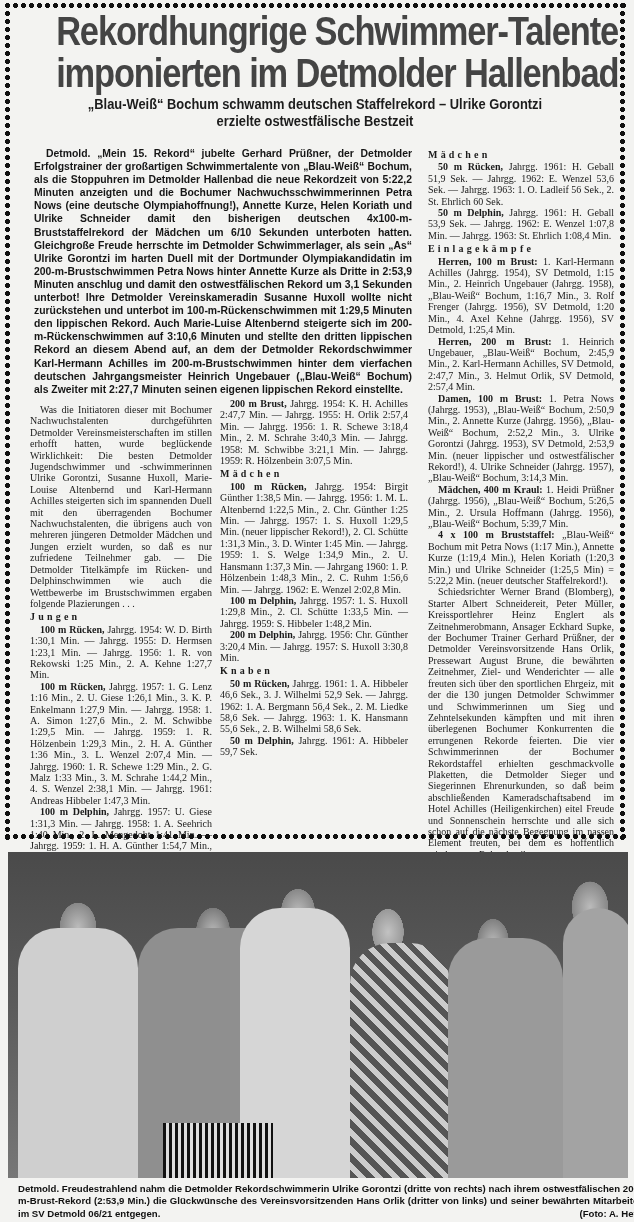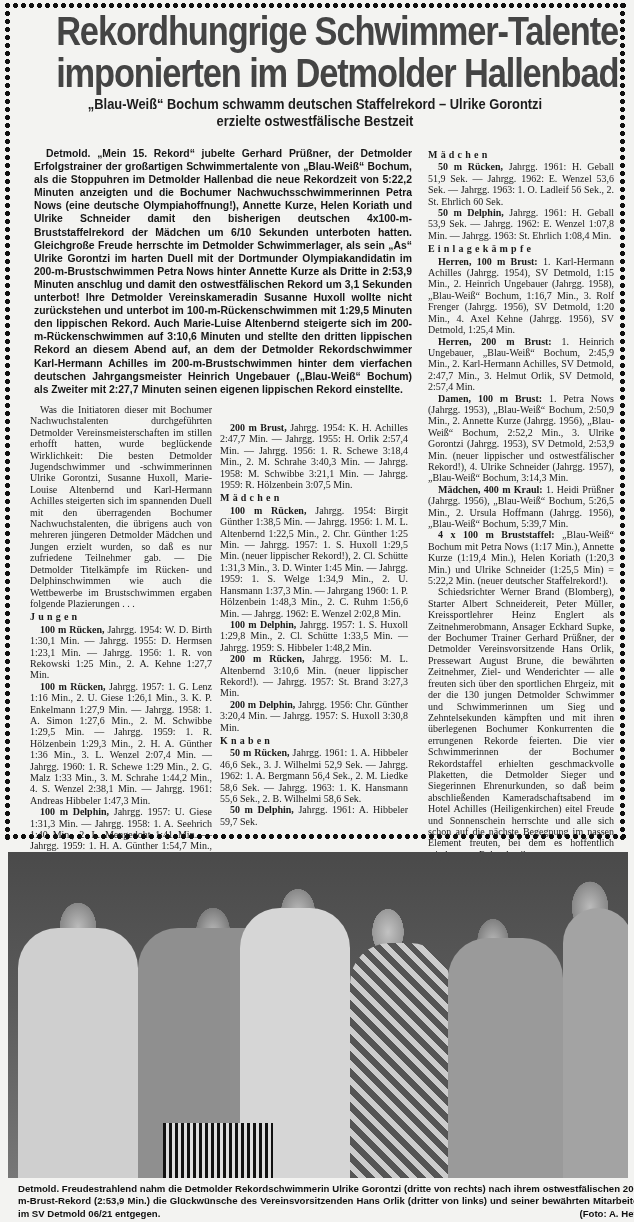--- a/index.html
+++ b/index.html
@@ -114,26 +114,25 @@
 </div>
 
 <div class="col col-a">
   <p>Was die Initiatoren dieser mit Bochumer Nachwuchstalenten durchgeführten Detmolder Vereinsmeisterschaften im stillen erhofft hatten, wurde beglückende Wirklichkeit: Die besten Detmolder Jugendschwimmer und -schwimmerinnen Ulrike Gorontzi, Susanne Huxoll, Marie-Louise Altenbernd und Karl-Hermann Achilles steigerten sich im spannenden Duell mit den überragenden Bochumer Nachwuchstalenten, die übrigens auch von mehreren jüngeren Detmolder Mädchen und Jungen erzielt wurden, so daß es nur zufriedene Teilnehmer gab. — Die Detmolder Titelkämpfe im Rücken- und Delphinschwimmen wie auch die Wettbewerbe im Brustschwimmen ergaben folgende Plazierungen . . .</p>
   <div class="sect">Jungen</div>
   <p><b>100 m Rücken,</b> <span>Jahrgg. 1954: W. D. Birth 1:30,1 Min. — Jahrgg. 1955: D. Hermsen 1:23,1 Min. — Jahrgg. 1956: 1. R. von Rekowski 1:25 Min., 2. A. Kehne 1:27,7 Min.</span></p>
   <p><b>100 m Rücken,</b> <span>Jahrgg. 1957: 1. G. Lenz 1:16 Min., 2. U. Giese 1:26,1 Min., 3. K. P. Enkelmann 1:27,9 Min. — Jahrgg. 1958: 1. A. Simon 1:27,6 Min., 2. M. Schwibbe 1:29,5 Min. — Jahrgg. 1959: 1. R. Hölzenbein 1:29,3 Min., 2. H. A. Günther 1:36 Min., 3. L. Wenzel 2:07,4 Min. — Jahrgg. 1960: 1. R. Schewe 1:29 Min., 2. G. Malz 1:33 Min., 3. M. Schrahe 1:44,2 Min., 4. S. Wenzel 2:38,1 Min. — Jahrgg. 1961: Andreas Hibbeler 1:47,3 Min.</span></p>
   <p><b>100 m Delphin,</b> <span>Jahrgg. 1957: U. Giese 1:31,3 Min. — Jahrgg. 1958: 1. A. Seehrich 1:40 Min., 2. L. Mengedoht 1:41 Min. — Jahrgg. 1959: 1. H. A. Günther 1:54,7 Min., 2. L. Wenzel 2:09,6 Min. — Jahrgg. 1960: 1. G. Malz 1:34,9 Min., 2. J. Seehrich 1:45,2 Min., 3. R. Schewe 1:48,4 Min.</span></p>
 </div>
 
-<div class="col col-b" style="top:398px;margin-top:24px;">
+<div class="col col-b" style="top:398px;">
   <p><b>200 m Brust,</b> <span>Jahrgg. 1954: K. H. Achilles 2:47,7 Min. — Jahrgg. 1955: H. Orlik 2:57,4 Min. — Jahrgg. 1956: 1. R. Schewe 3:18,4 Min., 2. M. Schrahe 3:40,3 Min. — Jahrgg. 1958: M. Schwibbe 3:21,1 Min. — Jahrgg. 1959: R. Hölzenbein 3:07,5 Min.</span></p>
   <div class="sect">Mädchen</div>
   <p><b>100 m Rücken,</b> <span>Jahrgg. 1954: Birgit Günther 1:38,5 Min. — Jahrgg. 1956: 1. M. L. Altenbernd 1:22,5 Min., 2. Chr. Günther 1:25 Min. — Jahrgg. 1957: 1. S. Huxoll 1:29,5 Min. (neuer lippischer Rekord!), 2. Cl. Schütte 1:31,3 Min., 3. D. Winter 1:45 Min. — Jahrgg. 1959: 1. S. Welge 1:34,9 Min., 2. U. Hansmann 1:37,3 Min. — Jahrgang 1960: 1. P. Hölzenbein 1:48,3 Min., 2. C. Ruhm 1:56,6 Min. — Jahrgg. 1962: E. Wenzel 2:02,8 Min.</span></p>
   <p><b>100 m Delphin,</b> <span>Jahrgg. 1957: 1. S. Huxoll 1:29,8 Min., 2. Cl. Schütte 1:33,5 Min. — Jahrgg. 1959: S. Hibbeler 1:48,2 Min.</span></p>
-  <p><b>200 m Rücken,</b> <span>Jahrgg. 1956: M. L. Altenbernd 3:10,6 Min. (neuer lippischer Rekord!). — Jahrgg. 1957: St. Brand 3:27,3 Min.</span></p>
   <p><b>200 m Delphin,</b> <span>Jahrgg. 1956: Chr. Günther 3:20,4 Min. — Jahrgg. 1957: S. Huxoll 3:30,8 Min.</span></p>
   <div class="sect">Knaben</div>
   <p><b>50 m Rücken,</b> <span>Jahrgg. 1961: 1. A. Hibbeler 46,6 Sek., 3. J. Wilhelmi 52,9 Sek. — Jahrgg. 1962: 1. A. Bergmann 56,4 Sek., 2. M. Liedke 58,6 Sek. — Jahrgg. 1963: 1. K. Hansmann 55,6 Sek., 2. B. Wilhelmi 58,6 Sek.</span></p>
   <p><b>50 m Delphin,</b> <span>Jahrgg. 1961: A. Hibbeler 59,7 Sek.</span></p>
 </div>
 
 <div class="col col-c">
   <div class="sect">Mädchen</div>
   <p><b>50 m Rücken,</b> <span>Jahrgg. 1961: H. Geball 51,9 Sek. — Jahrgg. 1962: E. Wenzel 53,6 Sek. — Jahrgg. 1963: 1. O. Ladleif 56 Sek., 2. St. Ehrlich 60 Sek.</span></p>
   <p><b>50 m Delphin,</b> <span>Jahrgg. 1961: H. Geball 53,9 Sek. — Jahrgg. 1962: E. Wenzel 1:07,8 Min. — Jahrgg. 1963: St. Ehrlich 1:08,4 Min.</span></p>

